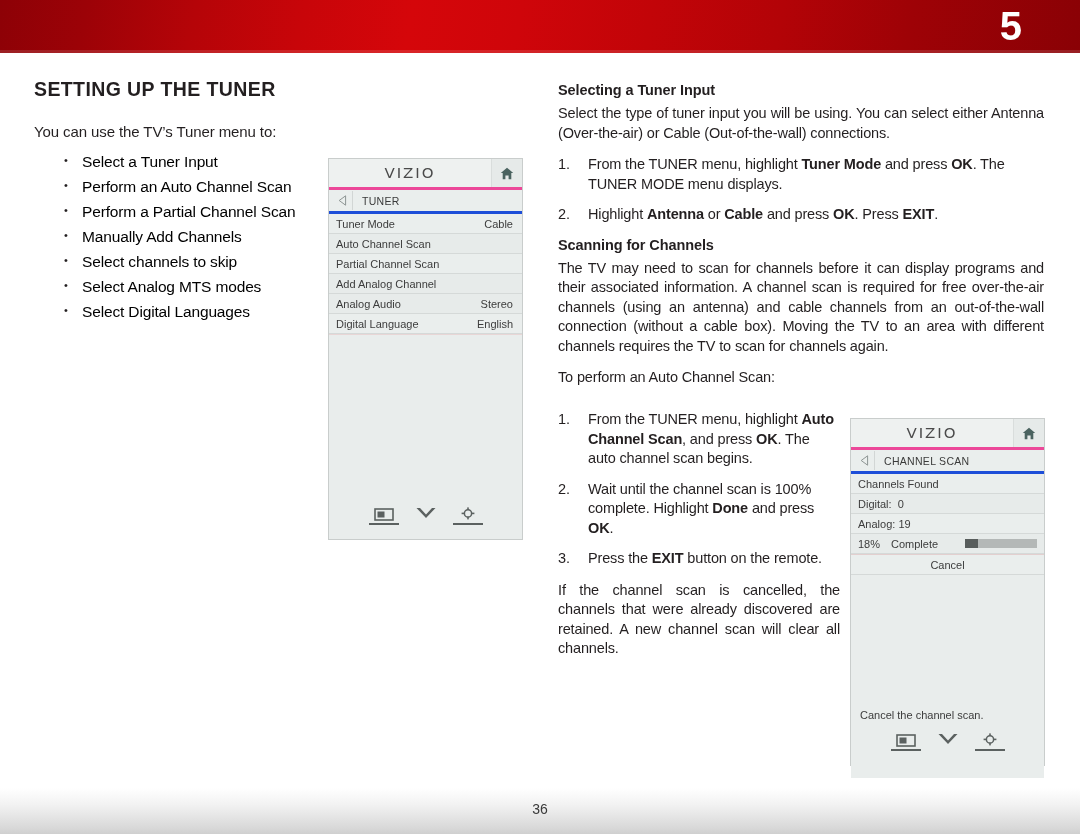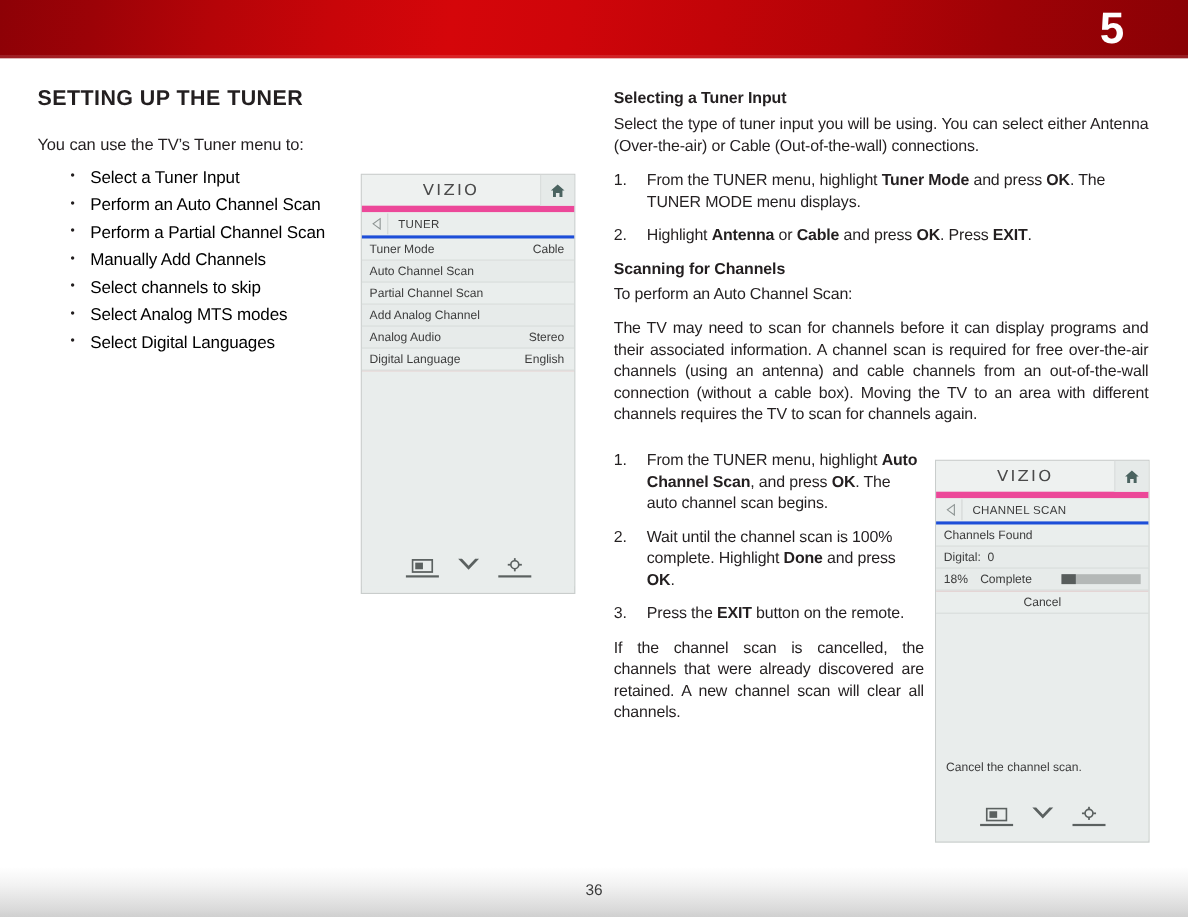--- a/index.html
+++ b/index.html
@@ -98,21 +98,21 @@
     position: absolute;
     background: #e9edec;
     border: 1px solid #c9cdcc;
     box-sizing: border-box;
     font-family: "Liberation Sans", sans-serif;
   }
   .tv-brandbar {
     display: flex;
     align-items: stretch;
     height: 28px;
-    border-bottom: 6px solid #ec4899;
+    border-bottom: 3px solid #ec4899;
     background: #eef1f0;
   }
   .tv-logo {
     flex: 1;
     display: flex;
     align-items: center;
     justify-content: center;
     font-size: 15px;
     font-weight: 500;
     letter-spacing: 2px;
@@ -399,22 +399,22 @@
       <span class="num">1.</span>
       <span>From the TUNER menu, highlight </span><b>Tuner Mode</b><span> and press </span><b>OK</b><span>. The TUNER MODE menu displays.</span>
     </li>
     <li>
       <span class="num">2.</span>
       <span>Highlight </span><b>Antenna</b><span> or </span><b>Cable</b><span> and press </span><b>OK</b><span>. Press </span><b>EXIT</b><span>.</span>
     </li>
   </ul>
 
   <h2 class="sec-head" style="margin-top:4px;">Scanning for Channels</h2>
+  <p class="para">The TV may need to scan for channels before it can display programs and their associated information. A channel scan is required for free over-the-air channels (using an antenna) and cable channels from an out-of-the-wall connection (without a cable box). Moving the TV to an area with different channels requires the TV to scan for channels again.</p>
   <p class="para nojust">To perform an Auto Channel Scan:</p>
-  <p class="para">The TV may need to scan for channels before it can display programs and their associated information. A channel scan is required for free over-the-air channels (using an antenna) and cable channels from an out-of-the-wall connection (without a cable box). Moving the TV to an area with different channels requires the TV to scan for channels again.</p>
 </div>
 
 <div class="narrow-col">
   <ul class="num-list">
     <li>
       <span class="num">1.</span>
       <span>From the TUNER menu, highlight </span><b>Auto Channel Scan</b><span>, and press </span><b>OK</b><span>. The auto channel scan begins.</span>
     </li>
     <li>
       <span class="num">2.</span>
@@ -450,20 +450,26 @@
 
   <div class="tv-row">
     <span class="tv-row-label">Channels Found</span>
   </div>
   <div class="tv-row alt">
     <span class="tv-row-label">
       <span>Digital:</span>
       &nbsp;<span>0</span>
     </span>
   </div>
+  <div class="tv-row">
+    <span class="tv-row-label">
+      <span>Analog:</span>
+      <span>19</span>
+    </span>
+  </div>
   <div class="tv-row alt" style="padding-right:7px;">
     <span class="tv-row-label">18%</span>
     <span class="tv-row-label" style="margin-right:auto; margin-left:11px;">Complete</span>
     <span class="progress-track">
       <span class="progress-fill" style="width: 18%;"></span>
     </span>
   </div>
 
   <div class="tv-cancel-row">
     <span>Cancel</span>

